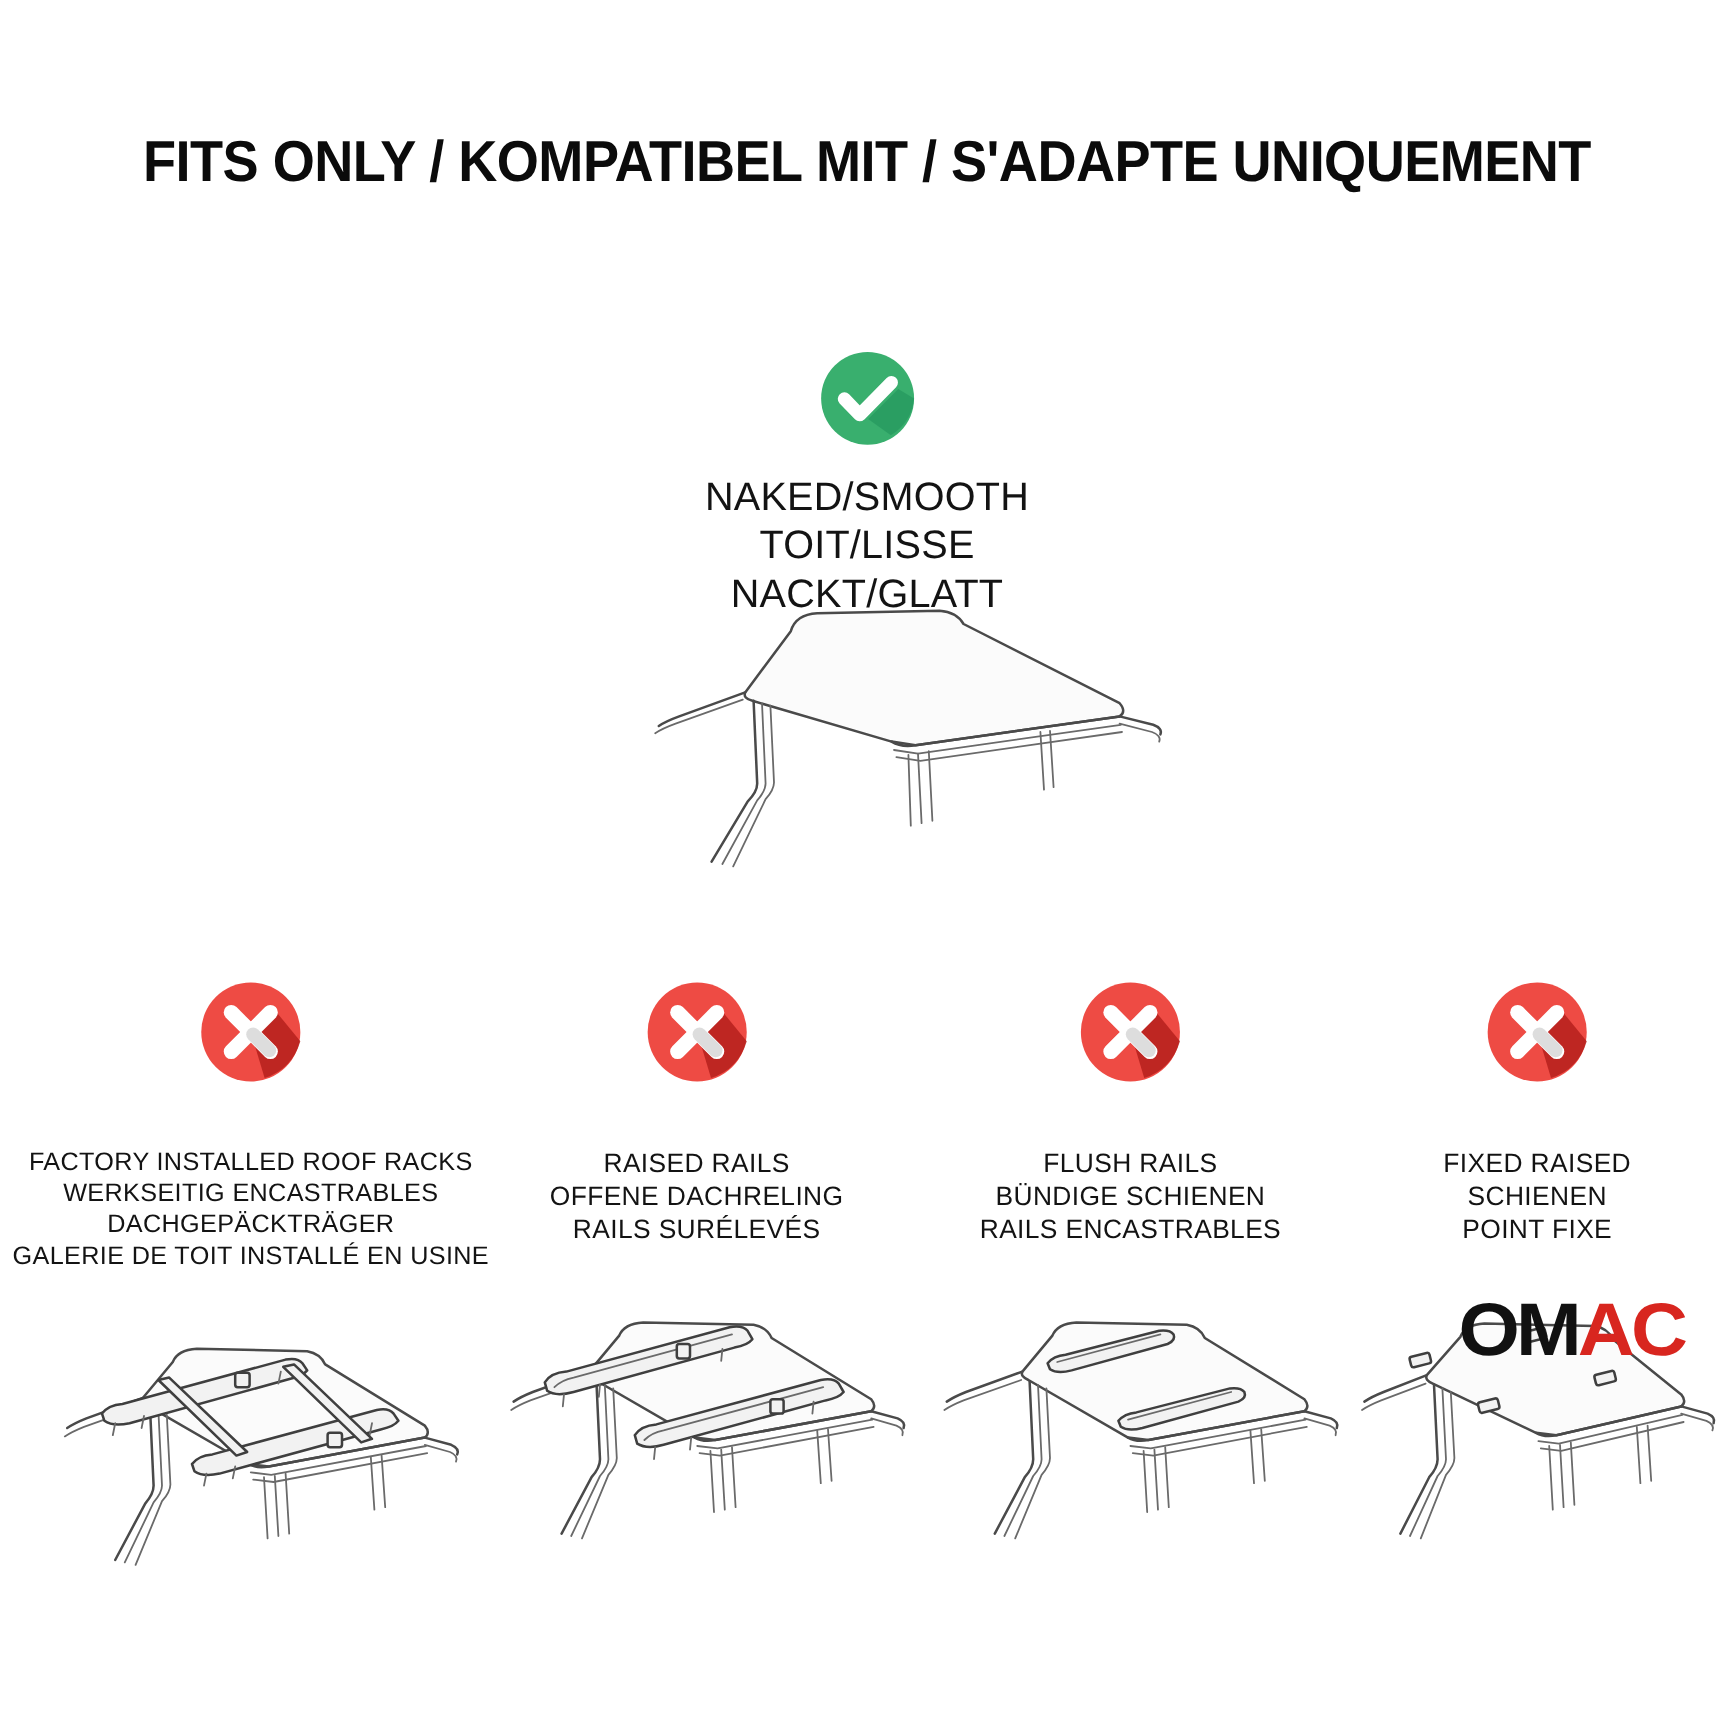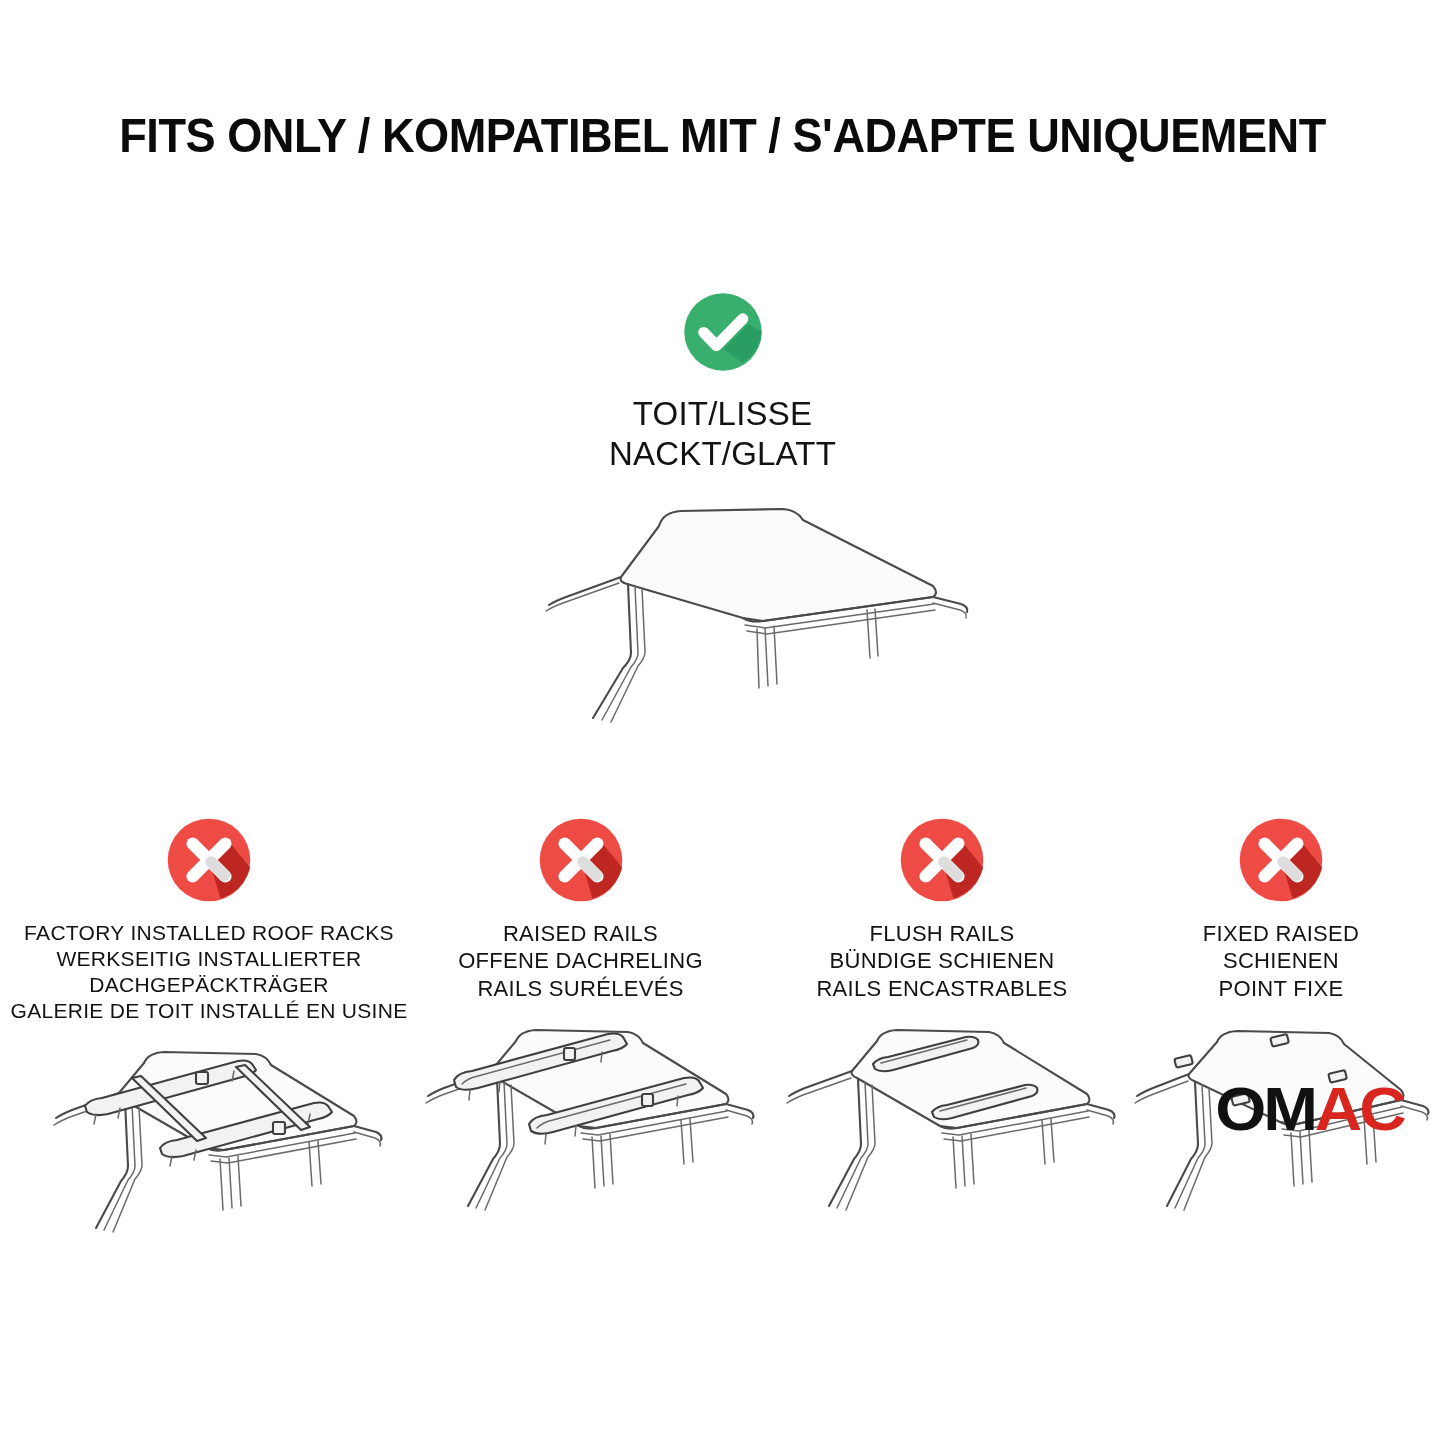--- a/index.html
+++ b/index.html
@@ -71,20 +71,21 @@
     display: flex;
     align-items: flex-start;
     justify-content: space-between;
     padding: 0 14px;
   }
   .col {
     width: 360px;
     display: flex;
     flex-direction: column;
     align-items: center;
+    gap: 36px;
   }
   .col.c1 { width: 390px; }
   .col.c2 { width: 370px; }
   .col.c3 { width: 345px; }
   .col.c4 { width: 300px; }
 
   .badge-sm { position: relative; width: 96px; height: 96px; }
   .badge-sm svg { display: block; width: 96px; height: 96px; }
 
   .col-labels {
@@ -141,20 +142,21 @@
 
     <div class="badge">
       <svg viewBox="0 0 100 100" aria-hidden="true">
         <circle cx="50" cy="50" r="44" fill="#39AF6E"></circle>
         <path d="M50.5 69.5 L79 41 L94 50 Q92 72 72 85 Z" fill="#1F8F5A" opacity="0.55"></path>
         <path d="M28 50.5 L42.5 65.5 L72.5 35" fill="none" stroke="#ffffff" stroke-width="12.5" stroke-linecap="round" stroke-linejoin="round"></path>
       </svg>
     </div>
 
     <div class="ok-labels">
+      <div>NAKED/SMOOTH</div>
       <div>TOIT/LISSE</div>
       <div>NACKT/GLATT</div>
     </div>
   </div>
 
   <div class="roof-top">
     <svg viewBox="0 0 520 245" aria-hidden="true">
 
       <path class="roof-fill" d="M158 79 L196 28 Q200 14 218 13 L320 11 Q334 12 340 22 L470 88 Q476 95 470 99 L300 123 Q288 125 280 120 L164 86 Q156 84 158 79 Z"></path>
 
@@ -190,21 +192,21 @@
           <g stroke="#ffffff" stroke-width="13" stroke-linecap="round">
             <line x1="33" y1="33" x2="67" y2="67"></line>
             <line x1="67" y1="33" x2="33" y2="67"></line>
           </g>
           <line x1="52" y1="52" x2="66" y2="66" stroke="#d8d8d8" stroke-width="12" stroke-linecap="round" opacity="0.85"></line>
         </svg>
       </div>
 
       <div class="col-labels">
         <div>FACTORY INSTALLED ROOF RACKS</div>
-        <div>WERKSEITIG INSTALLIERTER</div>
+        <div>WERKSEITIG ENCASTRABLES</div>
         <div>DACHGEPÄCKTRÄGER</div>
         <div>GALERIE DE TOIT INSTALLÉ EN USINE</div>
       </div>
 
       <div class="roof-sm">
         <svg viewBox="0 0 370 215" aria-hidden="true">
           <path class="roof-fill" d="M95 55 L120 25 Q124 15 140 14 L232 16 Q243 18 247 27 L330 78 Q335 84 330 88 L200 112 Q190 114 183 110 L100 62 Q93 59 95 55 Z"></path>
 
           <path class="roof-line" d="M95 55 L48 72 Q38 76 32 80"></path>
           <path class="roof-line-thin" d="M94 62 L46 79 Q36 83 30 87"></path>

